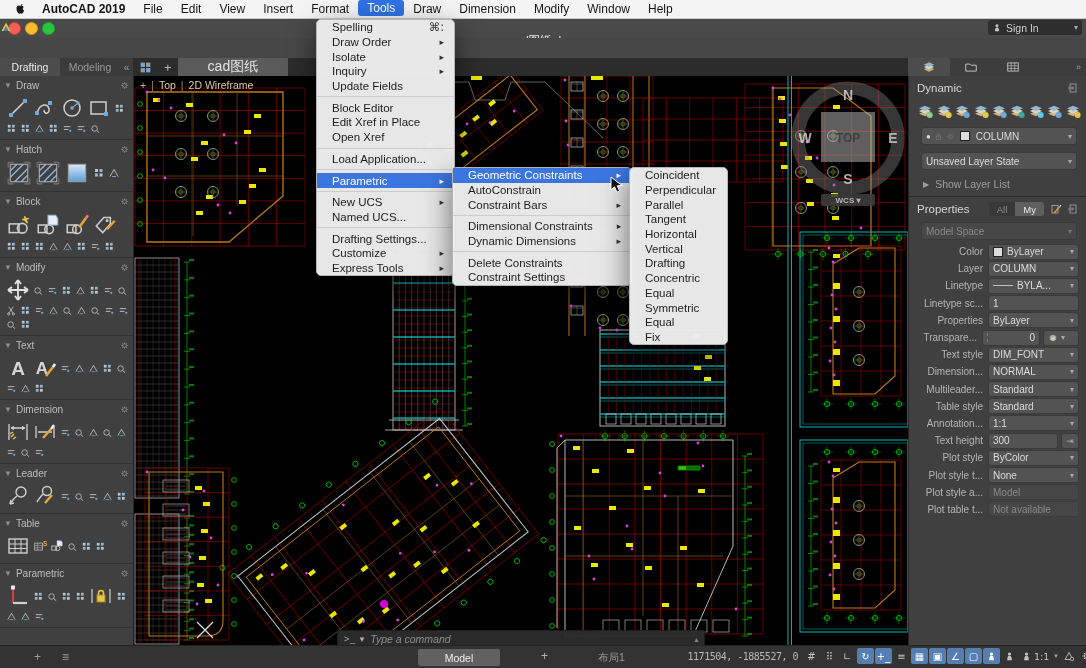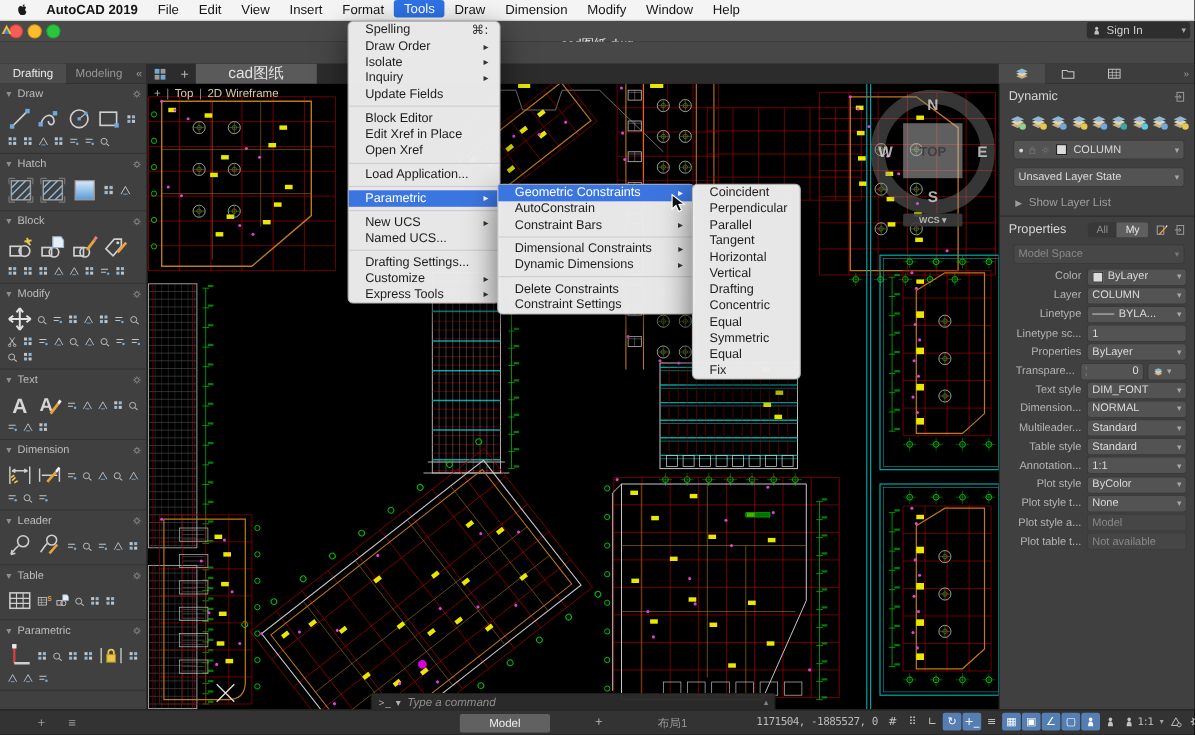--- a/index.html
+++ b/index.html
@@ -2125,20 +2125,30 @@
       </div>
       <div class="prow">
         <div class="plabel">Annotation...</div>
         <div class="field pfield">
           <span>1:1</span>
           <span class="sp"></span>
           <span class="caret">▾</span>
         </div>
       </div>
       <div class="prow">
+        <div class="plabel">Text height</div>
+        <div class="field pfield">
+          <span>300</span>
+          <span class="sp"></span>
+        </div>
+        <div class="field" style="width: 16px; height: 14px; margin-left: 3px; justify-content: center; padding: 0px;">
+          <span style="color:#8fb8d8;font-size:9px">⇥</span>
+        </div>
+      </div>
+      <div class="prow">
         <div class="plabel">Plot style</div>
         <div class="field pfield">
           <span>ByColor</span>
           <span class="sp"></span>
           <span class="caret">▾</span>
         </div>
       </div>
       <div class="prow">
         <div class="plabel">Plot style t...</div>
         <div class="field pfield">

